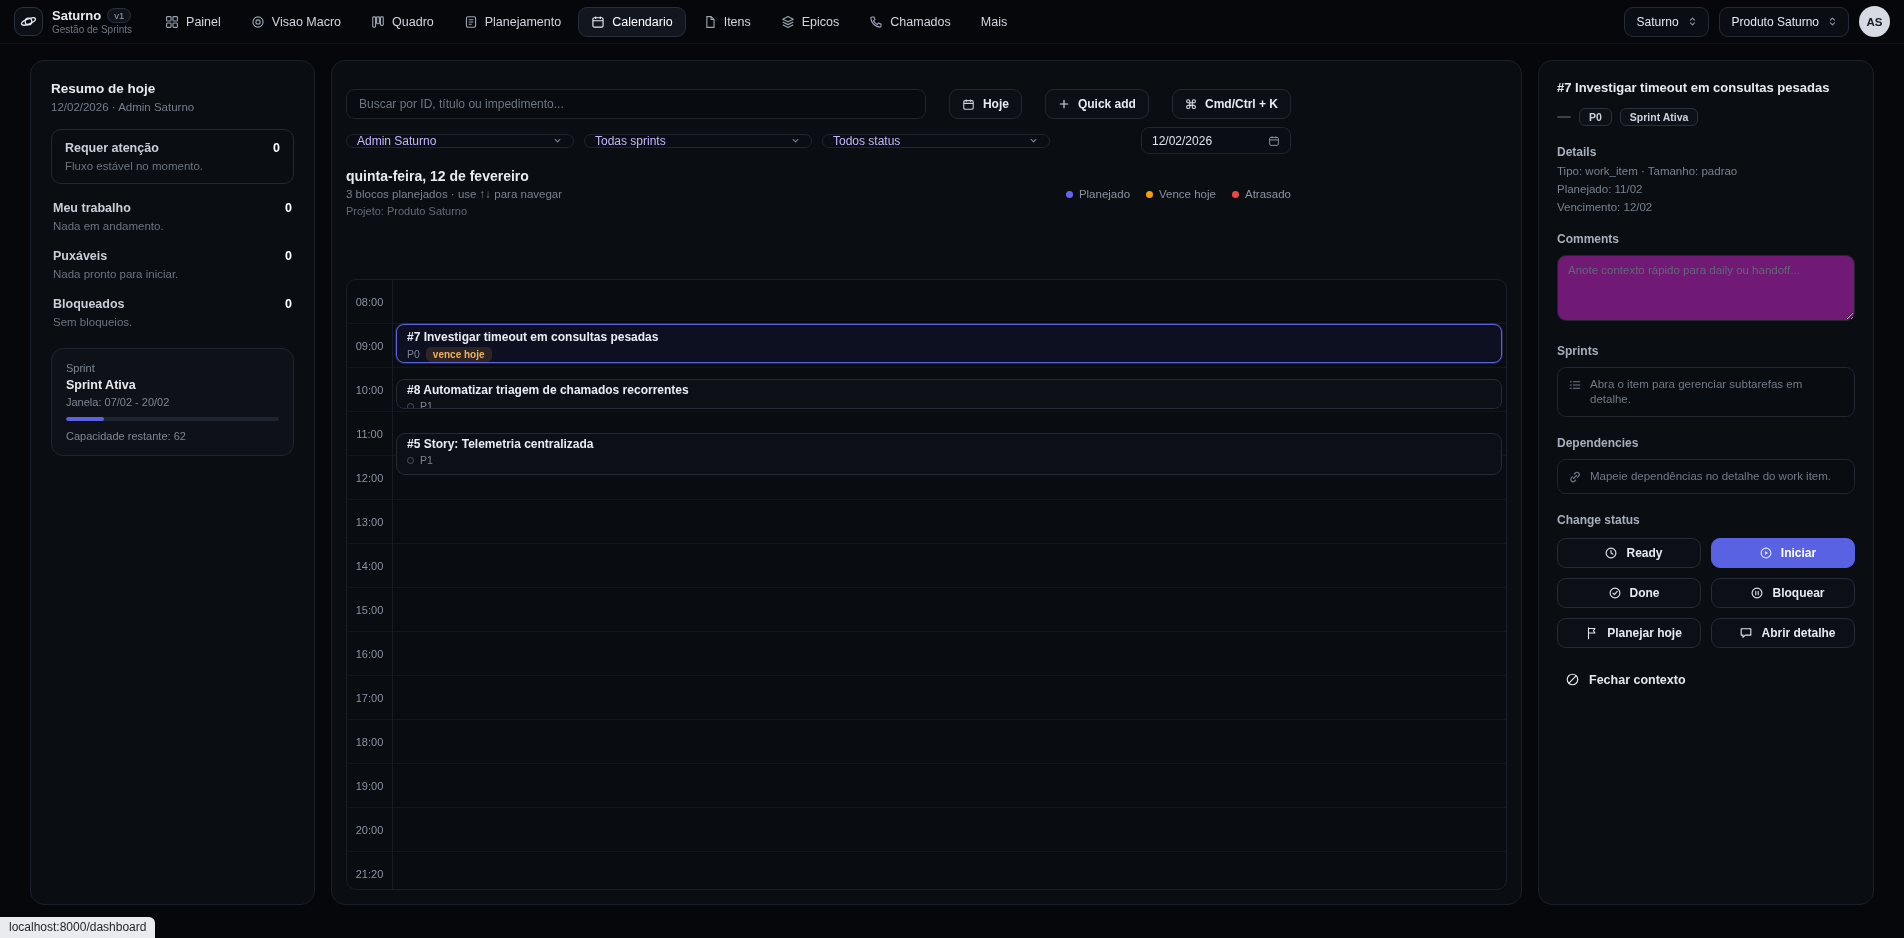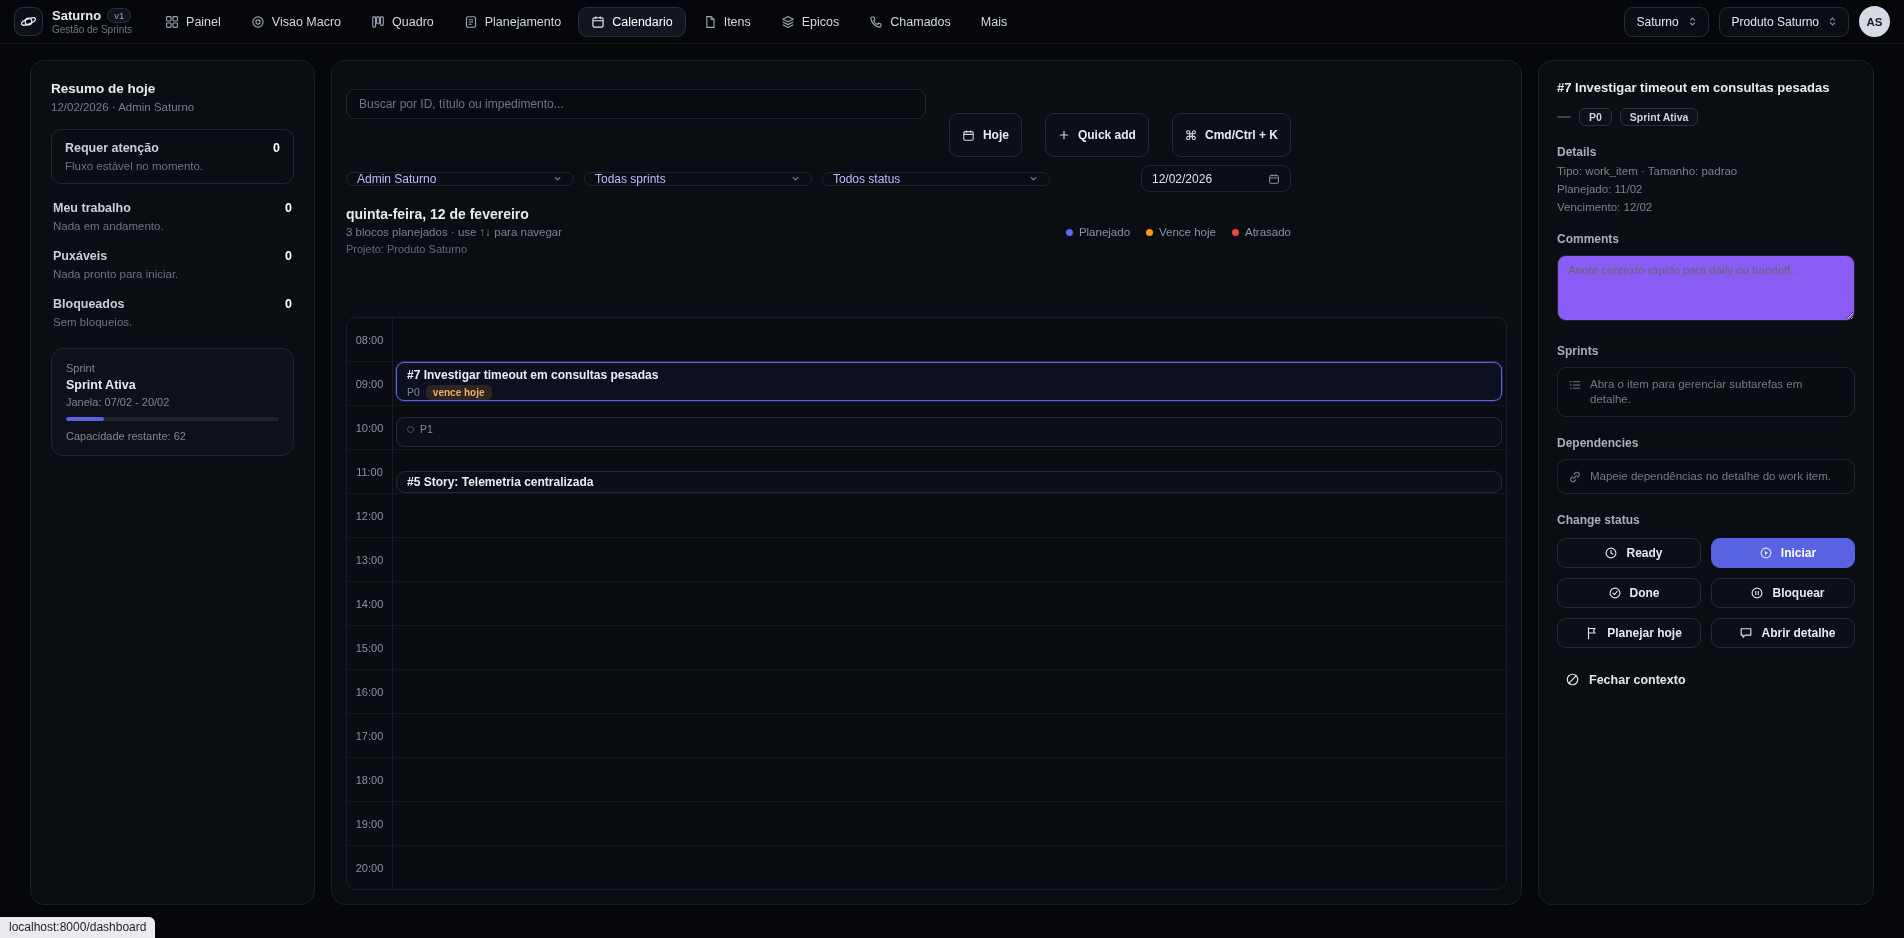--- a/index.html
+++ b/index.html
@@ -54,22 +54,22 @@
   .progress-track { margin-top:9px; height:4px; border-radius:2px; background:#1e2530; overflow:hidden; }
   .progress-fill { height:100%; border-radius:2px; background:#5a62e4; }
   .sp-capacity { font-size:11px; color:#7d8694; margin-top:9px; }
 
   
   .controls-wrap { width:945px; }
   .search-row { display:flex; gap:23px; }
   .search-input { flex:1; height:30px; background:#080b10; border:1px solid #20262f; border-radius:9px; color:#e7eaef;
     font-size:12px; padding:0 12px; outline:none; font-family:inherit; }
   .search-input::placeholder { color:#6d7682; }
-  .btn { display:flex; align-items:center; gap:8px; height:44px; padding:0 12px; background:#0c0f16;
-    border:1px solid #232a35; border-radius:9px; font-size:12px; font-weight:600; color:#e7eaef; cursor:pointer; white-space:nowrap;margin-top:24px; }
+  .btn { display:flex; align-items:center; gap:8px; height:30px; padding:0 12px; background:#0c0f16;
+    border:1px solid #232a35; border-radius:9px; font-size:12px; font-weight:600; color:#e7eaef; cursor:pointer; white-space:nowrap; }
   .btn .bicon { color:#cfd4dc; display:flex; }
   .cmd-glyph { font-size:13px; color:#cfd4dc; font-family:"DejaVu Sans",sans-serif; }
   .filters { display:flex; gap:10px; margin-top:8px; align-items:center; }
   .fselect { width:228px; height:14px; display:flex; justify-content:space-between; align-items:center; padding:0 10px;
     font-size:12px; background:#0a0d13; border:1px solid #20262f; border-radius:8px; color:#c4b5fd; cursor:pointer; }
   .fselect .chev { color:#7d8694; }
   .date-field { margin-left:auto; width:150px; height:27px; display:flex; justify-content:space-between; align-items:center;
     padding:0 10px; font-size:12px; background:#0a0d13; border:1px solid #20262f; border-radius:8px; color:#dfe3ea; cursor:pointer; }
   .date-field .chev { color:#8b94a2; }
   .day-title { font-size:14px; font-weight:700; margin-top:14px; }
@@ -85,34 +85,34 @@
   .hour { height:44px; flex-shrink:0; display:flex; align-items:center; justify-content:center; font-size:11px;
     color:#8a93a2; border-bottom:1px solid #12171f; }
   .lanes { flex:1; position:relative; display:flex; flex-direction:column; }
   .lane-row { height:44px; flex-shrink:0; border-bottom:1px solid #12171f; cursor:pointer; }
   .event { position:absolute; left:3px; right:4px; border-radius:8px; border:1px solid #242b37; background:#0c0f15;
     padding:3px 10px; cursor:pointer; overflow:hidden; }
   .event .etitle { font-size:12px; font-weight:600; color:#e9ecf1; line-height:15px; white-space:nowrap; }
   .event .emeta { display:flex; align-items:center; gap:6px; margin-top:2px; font-size:10.5px; color:#7b8492; line-height:13px; }
   .event.sel { top:44px; height:39px; border-color:#5b63de; background:#0d1020; box-shadow:0 0 0 1px rgba(91,99,222,.28); padding-top:5px; }
   .evt-1 { top:99px; height:30px; }
-  .evt-2 { top:153px; height:22px;border-radius:9px; }
+  .evt-2 { top:153px; height:42px;border-radius:9px; }
   .badge-due { background:rgba(244,166,54,.14); color:#eab35f; border-radius:5px; padding:0 7px; font-size:10px;
     font-weight:600; line-height:15px; }
   .pcircle { width:7px; height:7px; border-radius:50%; border:1px solid #4a535f; display:inline-block; flex-shrink:0; }
 
   
   .d-title { font-size:13px; font-weight:700; line-height:17px; }
   .d-badges { display:flex; align-items:center; gap:8px; margin-top:12px; }
   .dash { width:14px; height:2px; background:#3a424d; border-radius:2px; }
   .pill { border:1px solid #2a313d; background:#0d1118; border-radius:6px; padding:2px 9px; font-size:10.5px;
     color:#cdd3dc; font-weight:600; }
   .sec-h { font-size:12px; color:#a7afbc; font-weight:600; margin-top:19px; }
   .d-line { font-size:11.5px; color:#78828f; margin-top:6px; }
-  .comment { width:100%; height:66px; margin-top:9px; background:#8b5cf6; border:1px solid #20262f; border-radius:9px;
+  .comment { width:100%; height:66px; margin-top:9px; background:#701a75; border:1px solid #20262f; border-radius:9px;
     color:#dfe3ea; font-size:11.5px; padding:8px 10px; resize:vertical; font-family:inherit; outline:none; }
   .comment::placeholder { color:#5f6874; }
   .info-box { margin-top:9px; border:1px solid #20262f; border-radius:9px; padding:9px 10px; display:flex; gap:8px;
     font-size:11.5px; color:#717b88; background:#090c11; align-items:flex-start; line-height:15px; }
   .info-box .iicon { color:#717b88; flex-shrink:0; margin-top:1px; display:flex; }
   .status-grid { display:grid; grid-template-columns:1fr 1fr; gap:10px; margin-top:11px; }
   .sbtn { height:30px; display:flex; align-items:center; justify-content:center; gap:8px; border:1px solid #242b37;
     background:#0c0f16; border-radius:9px; font-size:12px; font-weight:600; color:#e7eaef; cursor:pointer;padding-left:9px; }
   .sbtn .sicon { display:flex; color:#dfe3ea; }
   .sbtn.primary { background:#5a62e4; border-color:#5a62e4; color:#fff; }
@@ -413,20 +413,21 @@
         <div class="lane-row"></div>
 
         <div class="event sel">
           <div class="etitle">#7 Investigar timeout em consultas pesadas</div>
           <div class="emeta">
             <span>P0</span>
             <span class="badge-due">vence hoje</span>
           </div>
         </div>
         <div class="event evt-1">
+          <div class="etitle">#8 Automatizar triagem de chamados recorrentes</div>
           <div class="emeta">
             <span class="pcircle"></span>
             <span>P1</span>
           </div>
         </div>
         <div class="event evt-2">
           <div class="etitle">#5 Story: Telemetria centralizada</div>
           <div class="emeta">
             <span class="pcircle"></span>
             <span>P1</span>

